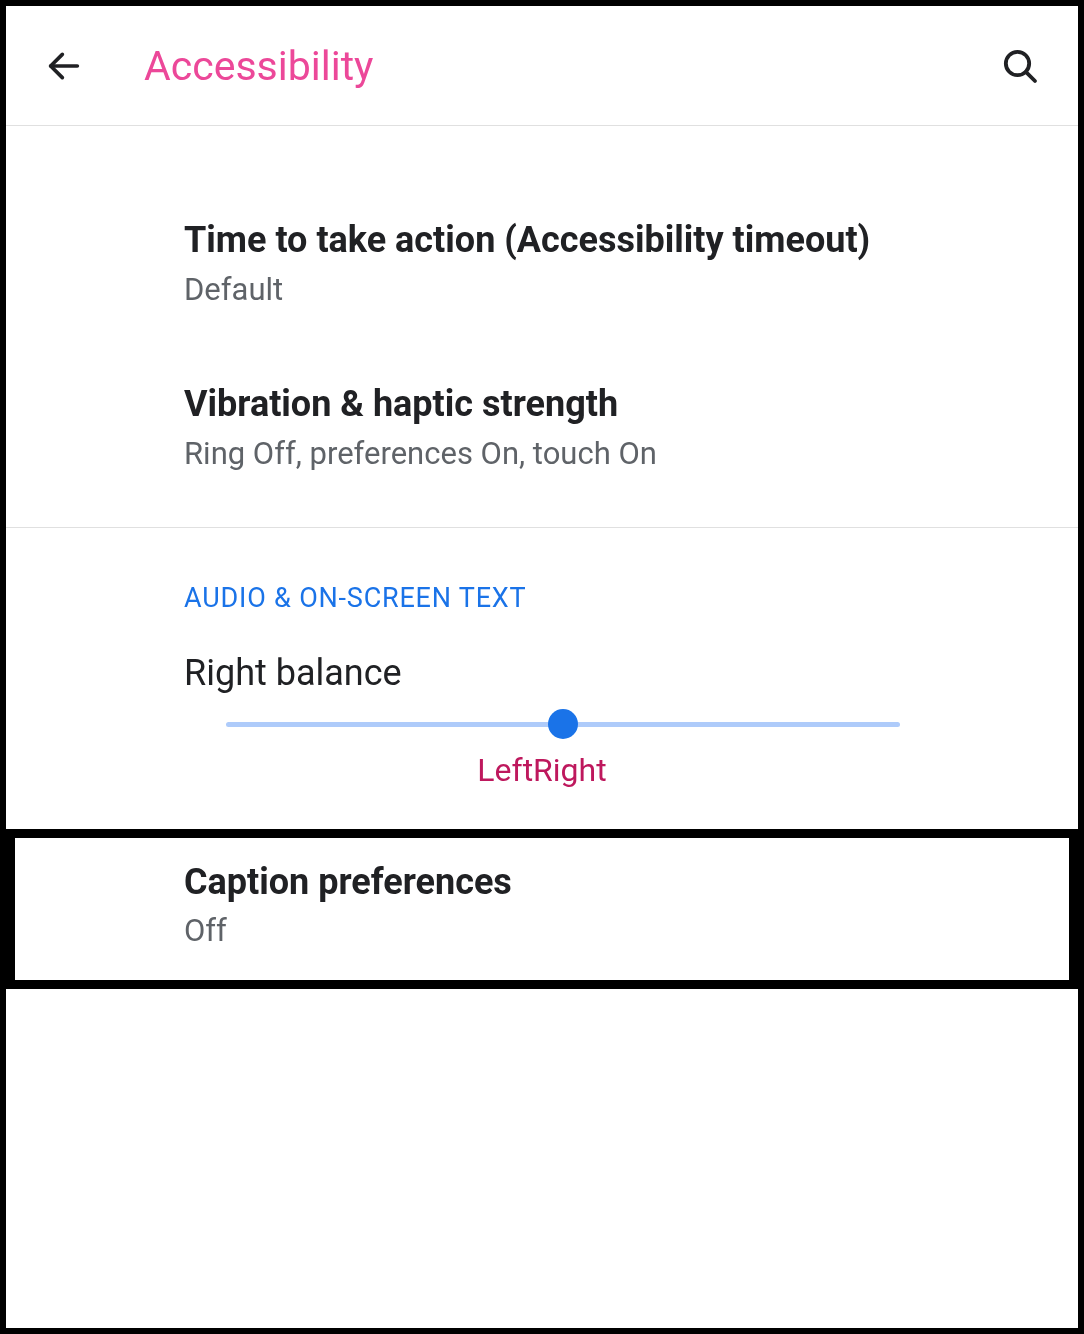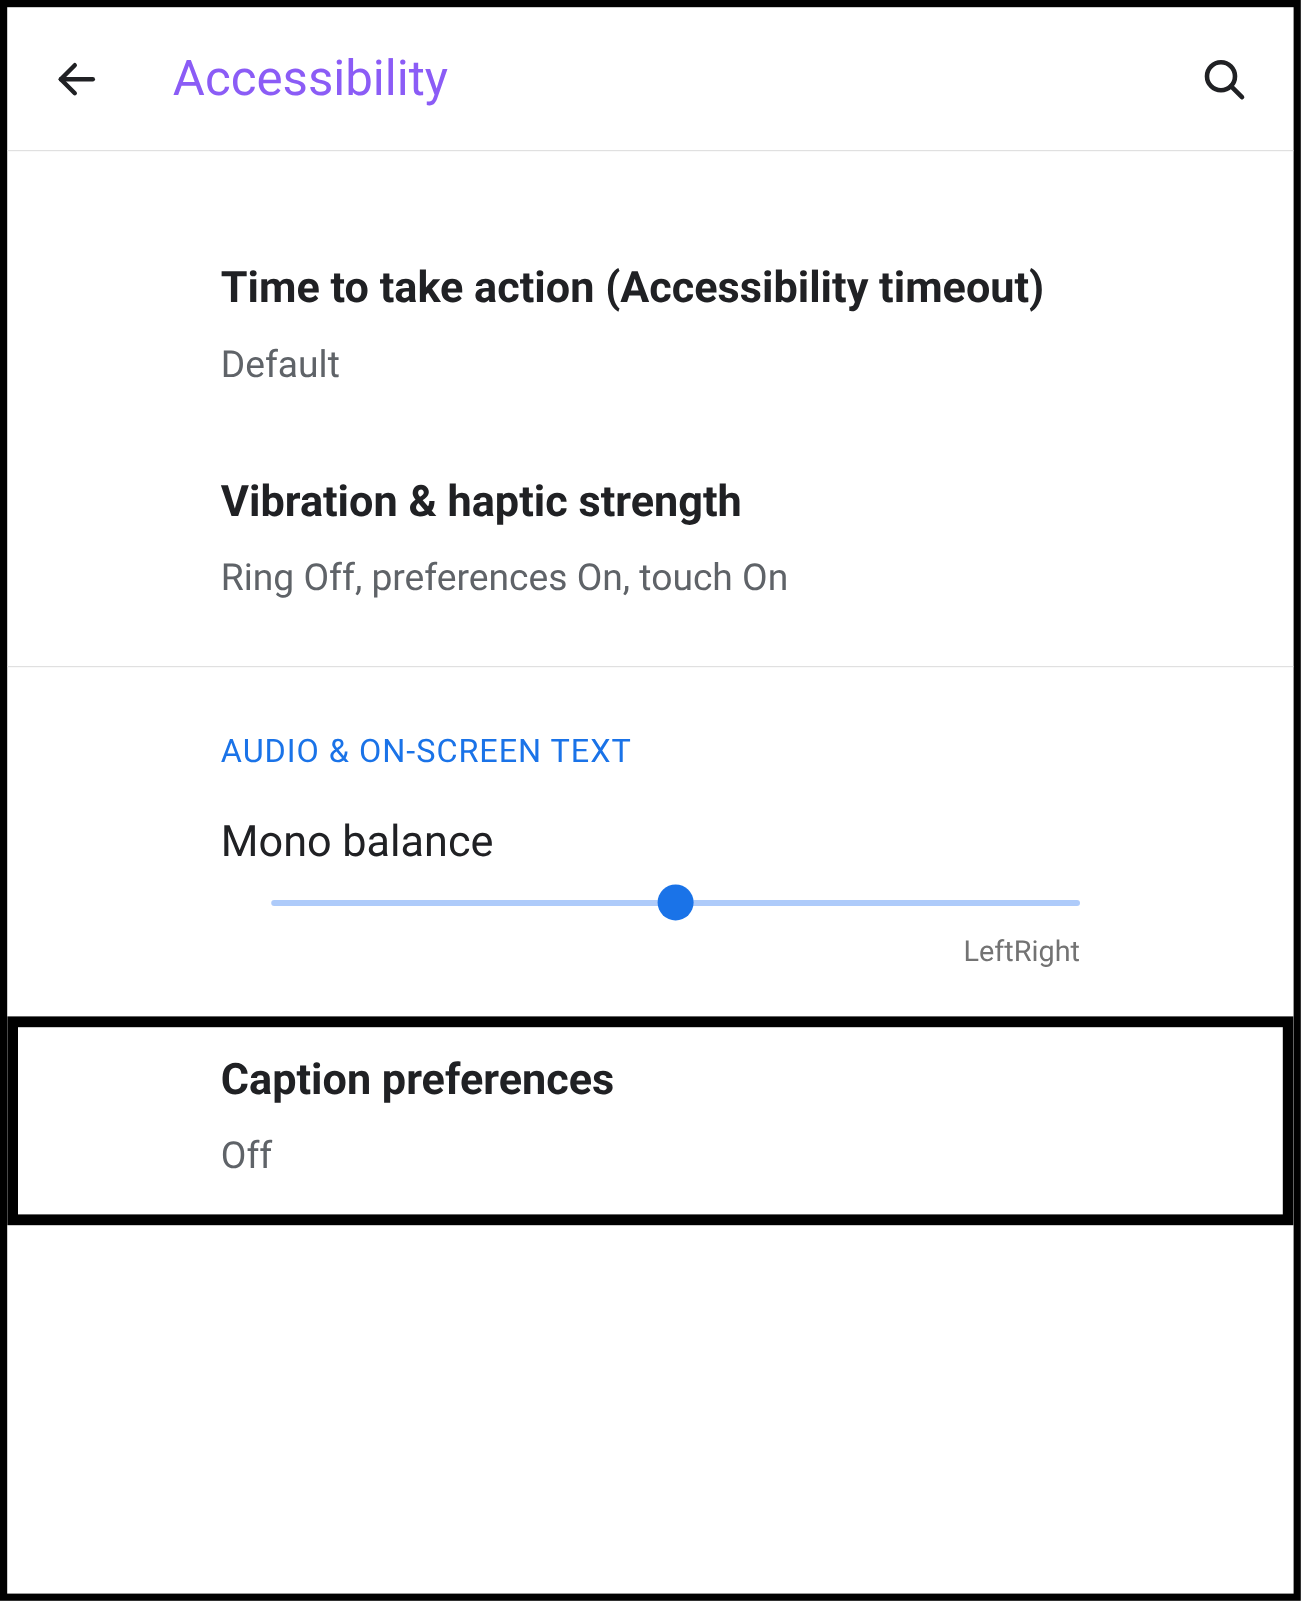--- a/index.html
+++ b/index.html
@@ -30,21 +30,21 @@
       align-items: center;
       justify-content: center;
       cursor: pointer;
       background: none;
       border: none;
     }
     .header-title {
       font-size: 41px;
       font-weight: 400;
       margin-left: 58px;
-      color: #8b5cf6;
+      color: #ec4899;
       flex: 1;
     }
     .search-btn {
       width: 44px;
       height: 44px;
       display: flex;
       align-items: center;
       justify-content: center;
       cursor: pointer;
       background: none;
@@ -65,21 +65,21 @@
     }
     .setting-title {
       font-size: 36px;
       color: #202124;
       line-height: 1.35;
       font-weight: 700;
     }
     .setting-subtitle {
       font-size: 31px;
       color: #5f6368;
-      margin-top: 18px;
+      margin-top: 4px;
       line-height: 1.35;
     }
     .divider {
       height: 1px;
       background: #e0e0e0;
       margin: 28px 0 0 0;
     }
     .section-header {
       font-size: 27px;
       font-weight: 400;
@@ -140,23 +140,23 @@
       width: 2px;
       height: 18px;
       background: #202124;
       position: absolute;
       left: 50%;
       top: 50%;
       transform: translate(-50%, -50%);
     }
     .slider-labels {
       display: flex;
-      justify-content: flex-end;
-      font-size: 24px;
-      color: #737373;
+      justify-content: center;
+      font-size: 32px;
+      color: #be185d;
       padding: 18px 0 0 0;
     }
     .highlighted-item {
       border: 9px solid #000;
       margin: 26px 0 0 0;
     }
     .highlighted-item .setting-item {
       padding-top: 20px;
       padding-left: 169px;
     }
@@ -195,21 +195,21 @@
       <div class="setting-subtitle">Ring Off, preferences On, touch On</div>
     </div>
   </div>
 
   <div class="divider"></div>
 
   <div class="section-header">Audio &amp; on-screen text</div>
 
 
   <div class="slider-container">
-    <div class="slider-title">Mono balance</div>
+    <div class="slider-title">Right balance</div>
     <div class="slider-track-wrap">
       <div class="slider-track">
         <div class="slider-tick"></div>
         <div class="slider-thumb"></div>
       </div>
     </div>
     <div class="slider-labels">
       <span>Left</span>
       <span>Right</span>
     </div>

